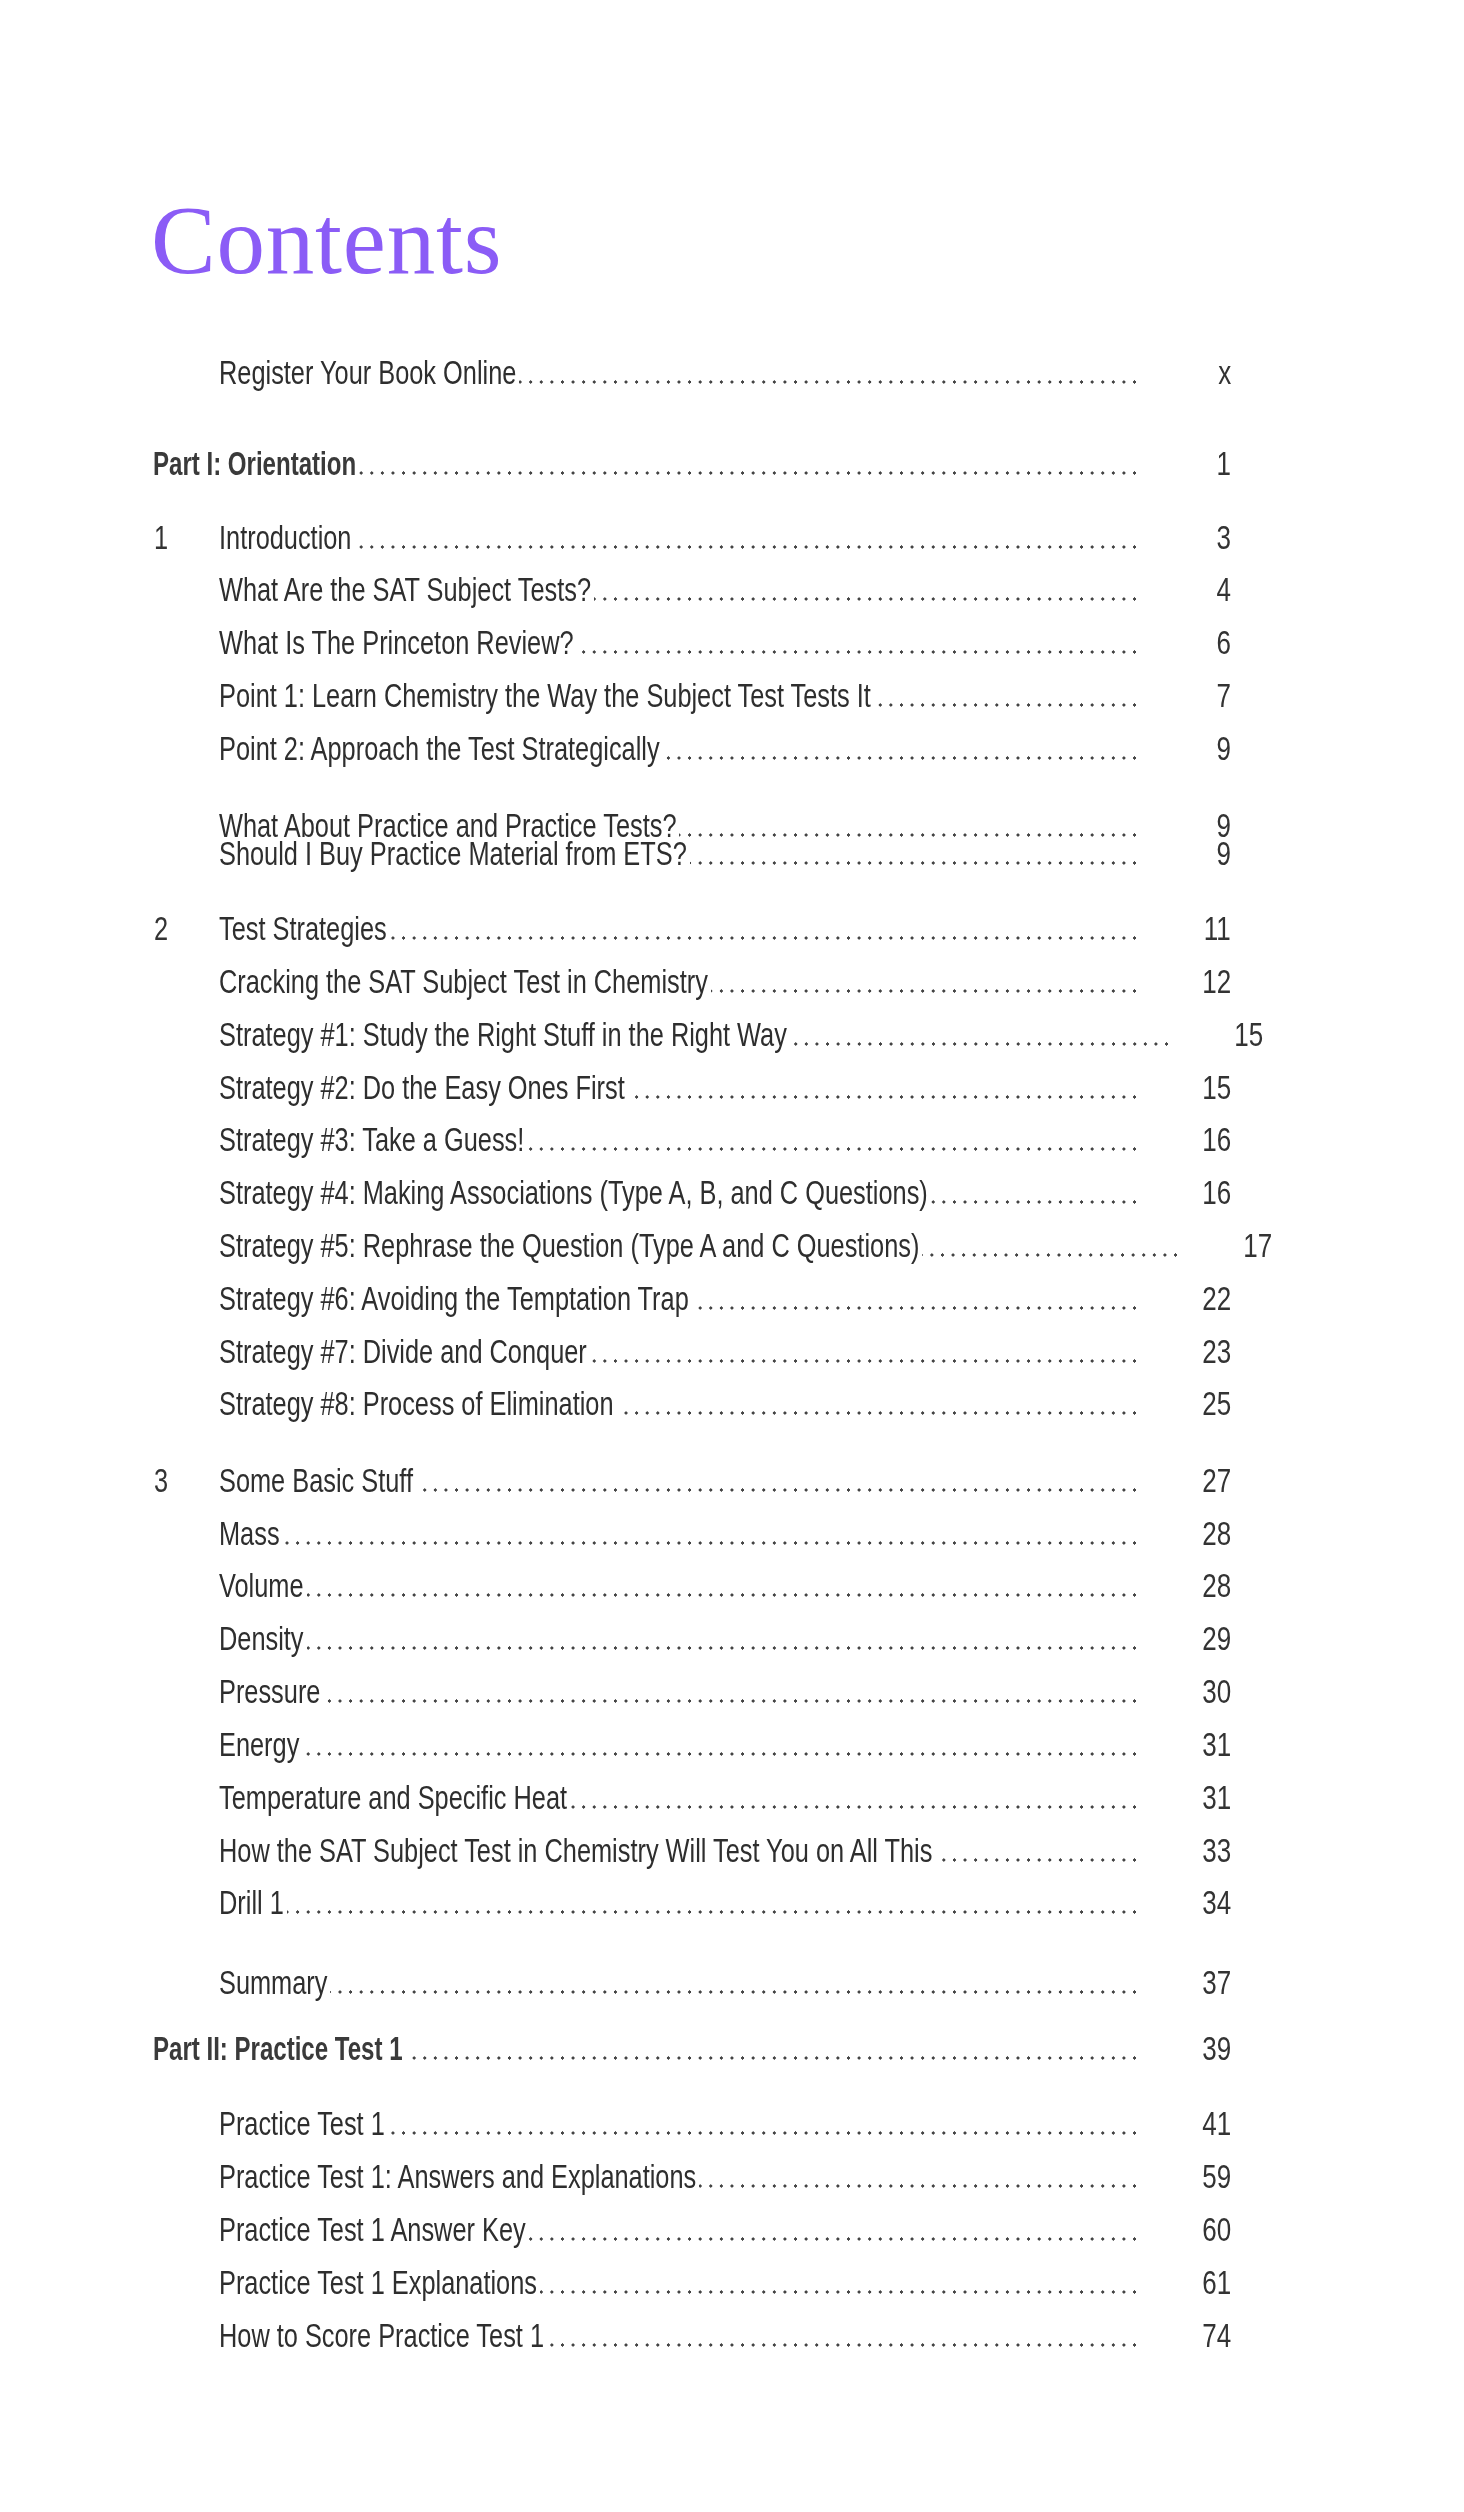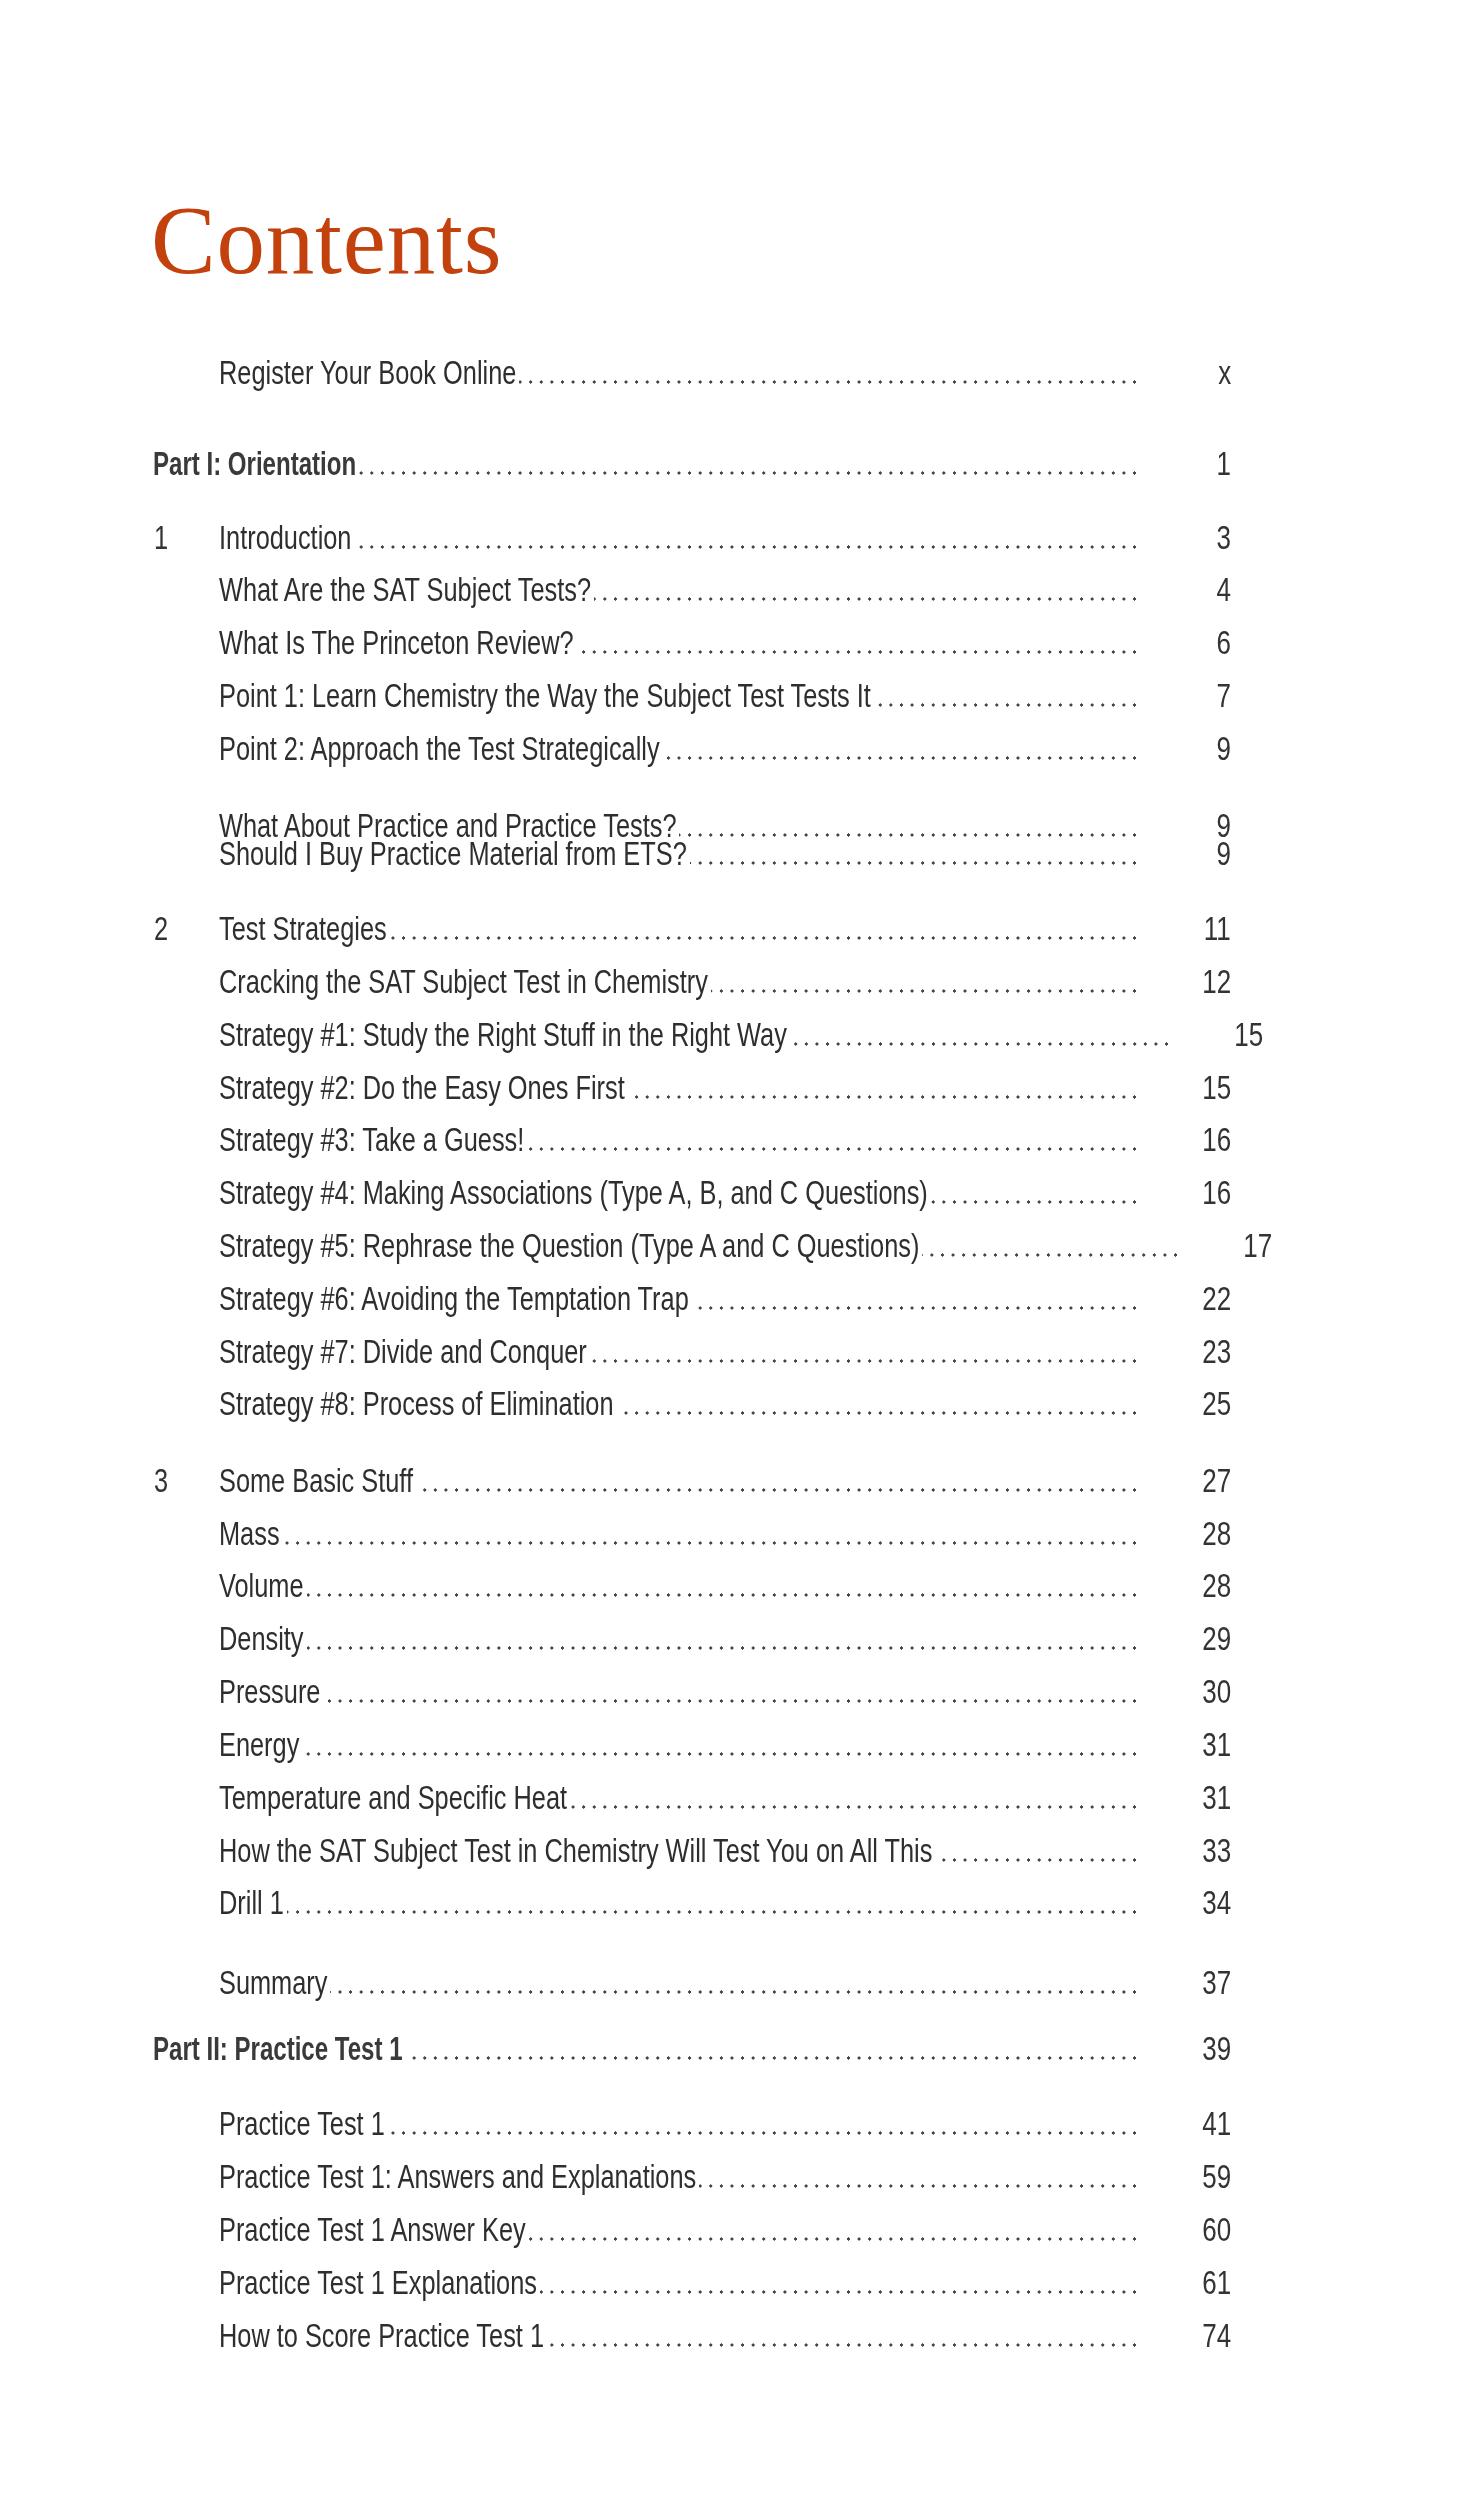--- a/index.html
+++ b/index.html
@@ -3,21 +3,21 @@
 <meta charset="utf-8">
 <style>
   html, body { margin:0; padding:0; }
   body {
     width:1465px; height:2512px; background:#ffffff; position:relative; overflow:hidden;
     font-family:"Liberation Sans", "DejaVu Sans", sans-serif; color:#2b2b2b;
   }
   .title {
     position:absolute; left:151px; top:184px;
     font-family:"Liberation Serif", "DejaVu Serif", serif;
-    font-size:97px; line-height:114px; color:#c2410c; letter-spacing:0.8px;
+    font-size:97px; line-height:114px; color:#8b5cf6; letter-spacing:0.8px;
   }
   .row {
     position:absolute; left:0; width:1465px; height:41px;
   }
   .num {
     position:absolute; left:154px; top:0; font-size:32.5px; line-height:41px;
     transform:scaleX(0.78); transform-origin:left center; color:#333;
   }
   .entry {
     position:absolute; top:0; height:41px; display:flex; align-items:center;

